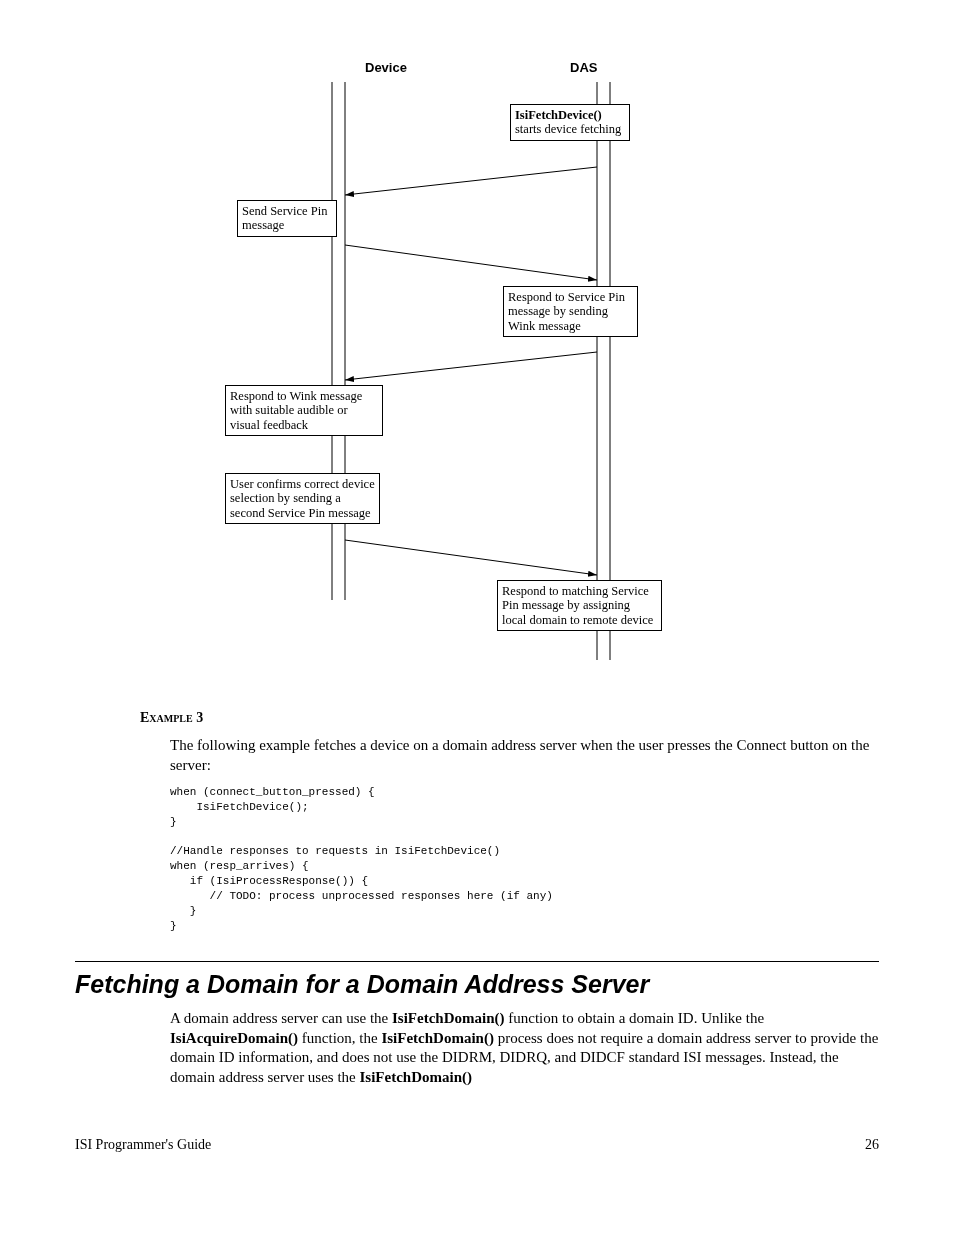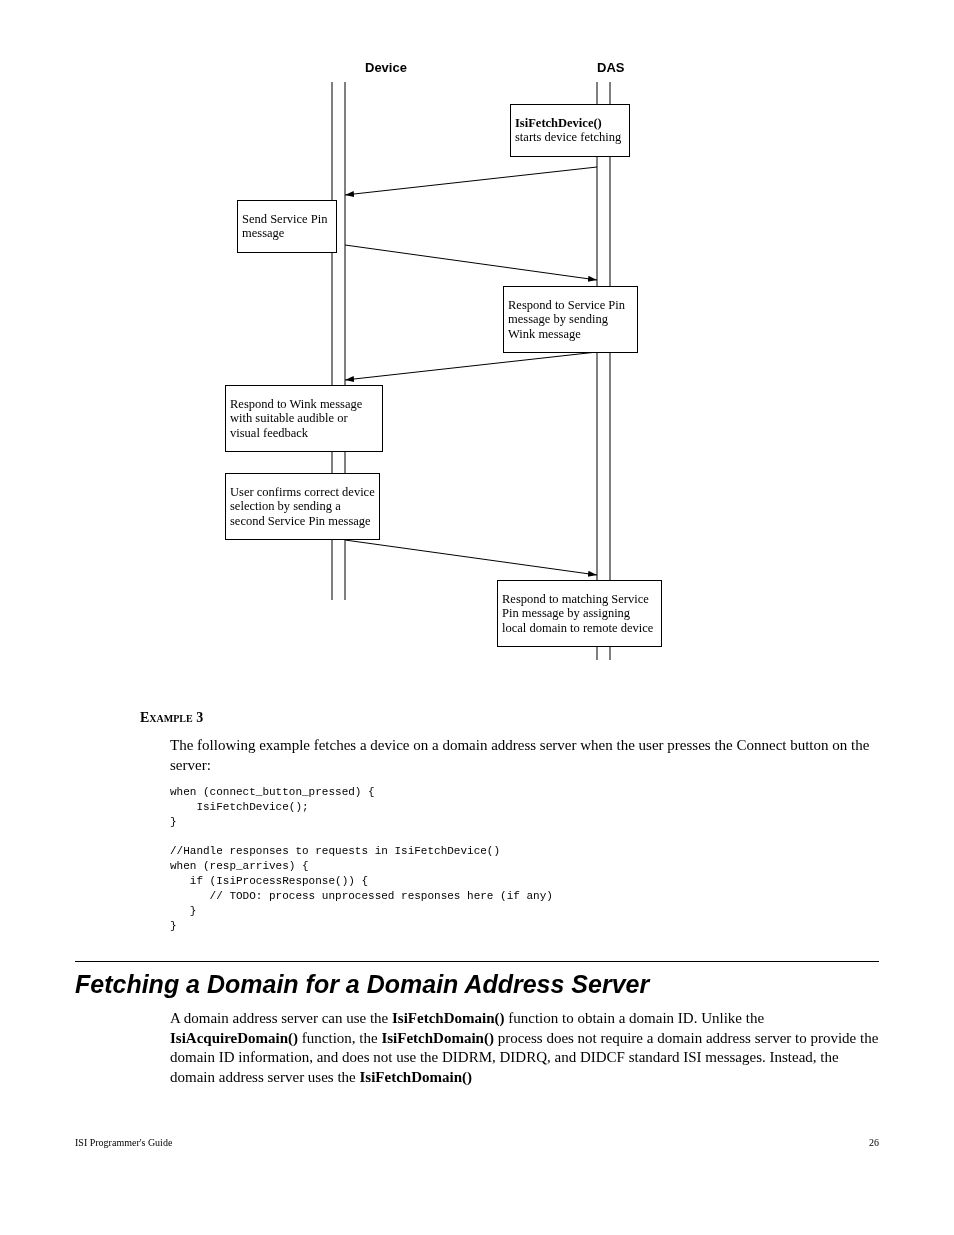--- a/index.html
+++ b/index.html
@@ -28,21 +28,21 @@
     position: absolute;
     font-family: Arial, Helvetica, sans-serif;
     font-size: 13px;
     font-weight: bold;
     z-index: 2;
   }
   .dbox {
     position: absolute;
     border: 1px solid #000;
     background: #fff;
-    padding: 11px 4px;
+    padding: 3px 4px;
     font-family: "Times New Roman", Times, serif;
     font-size: 12.5px;
     line-height: 1.15;
     z-index: 2;
   }
   .dbox b { font-weight: bold; }
 
   
   .section-title {
     font-family: "Times New Roman", Times, serif;
@@ -72,21 +72,21 @@
     font-family: Arial, Helvetica, sans-serif;
     font-style: italic;
     font-size: 25px;
     margin: 6px 0 2px 0;
   }
   .bold { font-weight: bold; }
   .footer {
     display: flex;
     justify-content: space-between;
     margin-top: 50px;
-    font-size: 10px;
+    font-size: 14px;
     align-items: center;
   }
 </style>
 </head>
 <body>
 
 <div class="diagram">
 
   <svg width="520" height="620">
 
@@ -105,21 +105,21 @@
     <line x1="380" y1="107" x2="128" y2="135" stroke="#000" stroke-width="1" marker-end="url(#ah)"></line>
 
     <line x1="128" y1="185" x2="380" y2="220" stroke="#000" stroke-width="1" marker-end="url(#ah)"></line>
 
     <line x1="380" y1="292" x2="128" y2="320" stroke="#000" stroke-width="1" marker-end="url(#ah)"></line>
 
     <line x1="128" y1="480" x2="380" y2="515" stroke="#000" stroke-width="1" marker-end="url(#ah)"></line>
   </svg>
 
   <div class="dlabel" style="left:100px; top:0;padding-left:48px;">Device</div>
-  <div class="dlabel" style="left:380px; top:0;">DAS</div>
+  <div class="dlabel" style="left:353px; top:0;">DAS</div>
 
   <div class="dbox" style="left:293px; top:44px; width:110px;"><b>IsiFetchDevice()</b><span> starts device fetching</span></div>
 
   <div class="dbox" style="left:20px; top:140px; width:90px;">Send Service Pin message</div>
 
   <div class="dbox" style="left:8px; top:325px; width:148px;">Respond to Wink message with suitable audible or visual feedback</div>
 
   <div class="dbox" style="left:286px; top:226px; width:125px;">Respond to Service Pin message by sending Wink message</div>
 
   <div class="dbox" style="left:8px; top:413px; width:145px;">User confirms correct device selection by sending a second Service Pin message</div>

